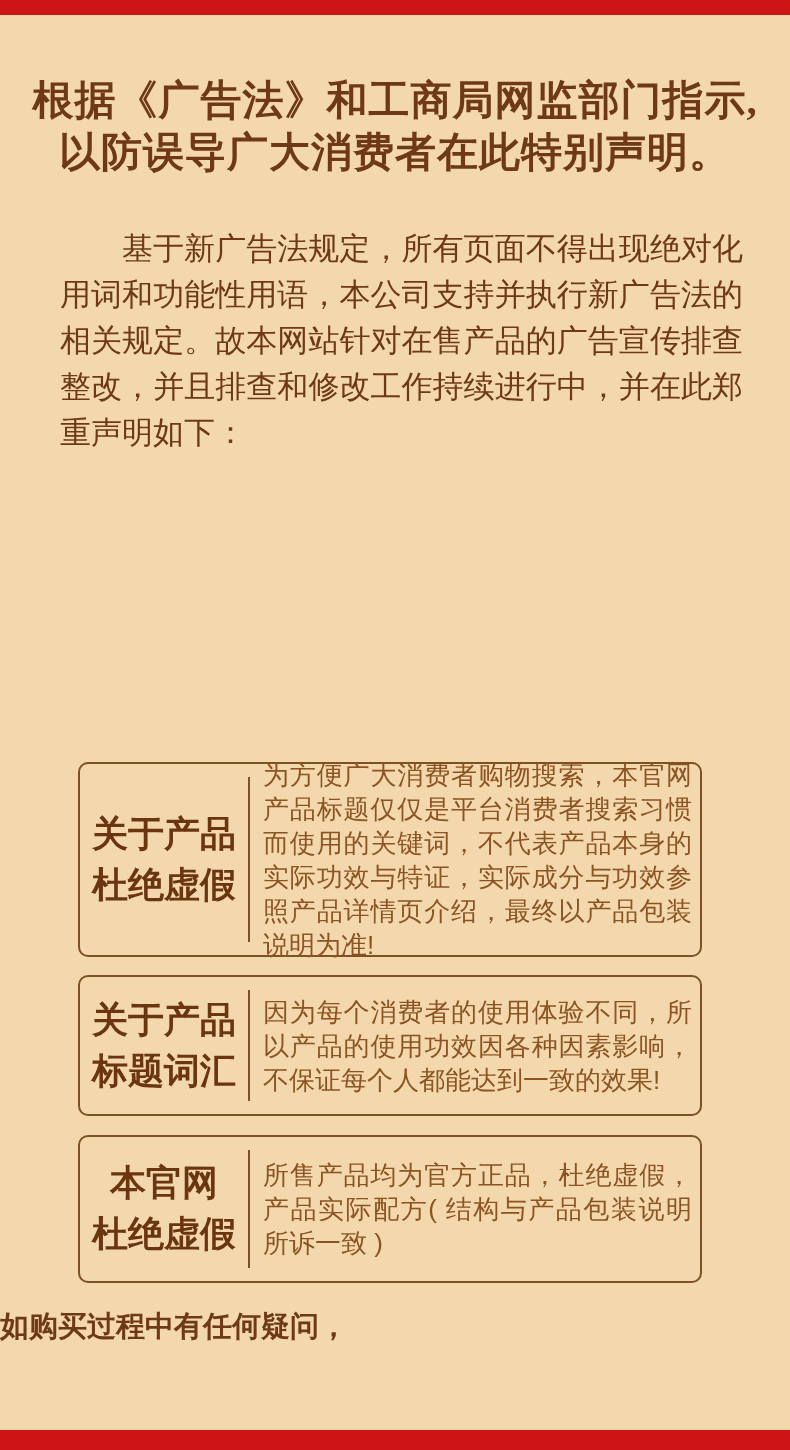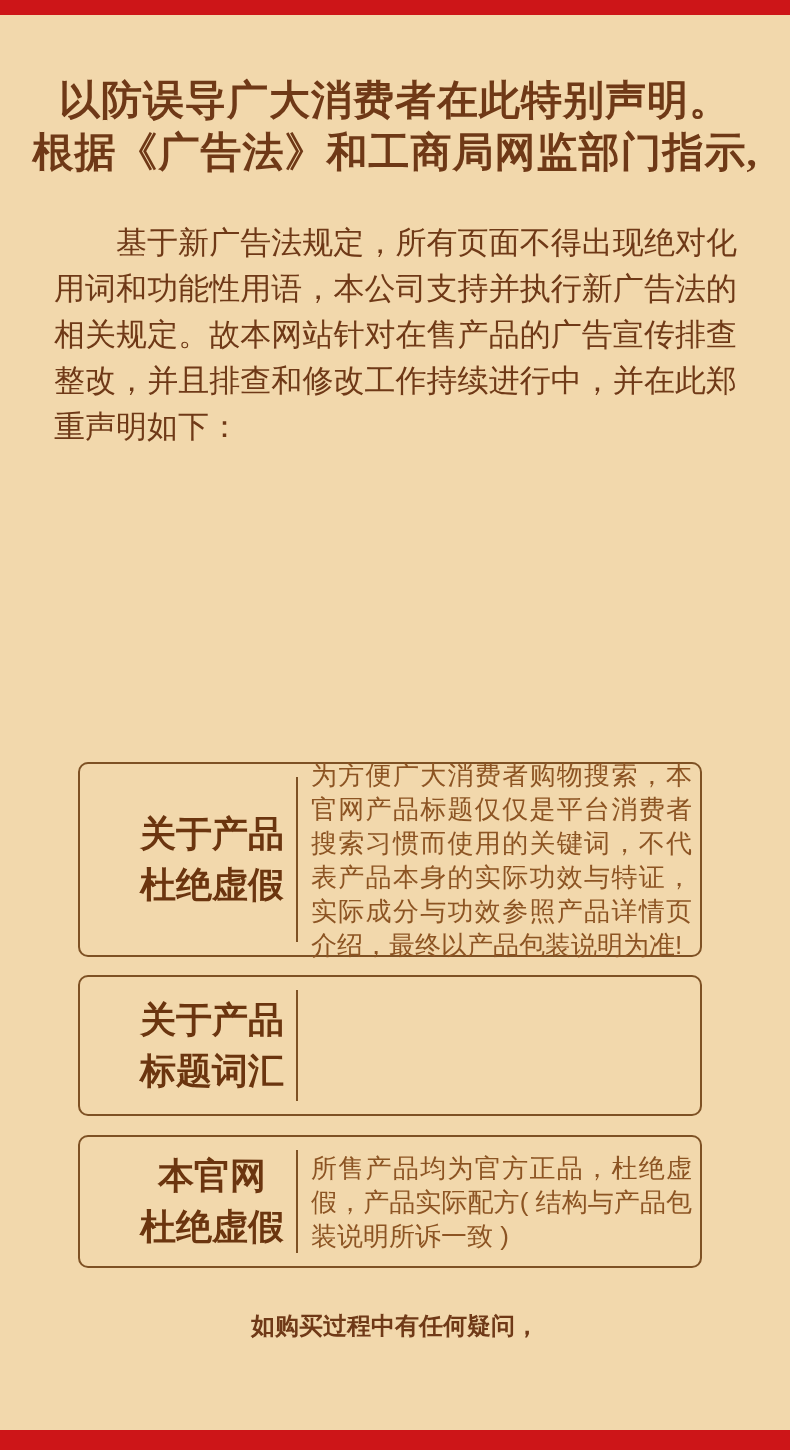--- a/index.html
+++ b/index.html
@@ -30,21 +30,21 @@
     font-weight: bold;
     line-height: 52px;
     color: var(--ink-serif, #6f3917);
     letter-spacing: 1px;
   }
 
   .para {
     position: absolute;
     left: 54px;
     width: 683px;
-    margin: 0;
+    margin: 6px;
     font-size: 31px;
     line-height: 46px;
     color: var(--ink-serif, #6f3917);
     text-align: justify;
     text-indent: 2em;
   }
   .para-1 { top: 220px; }
   .para-2 { top: 436px; }
 
   .notice-box {
@@ -53,31 +53,30 @@
     width: 624px;
     box-sizing: border-box;
     border: 2px solid var(--line-brown, #7e5124);
     border-radius: 10px;
     display: flex;
     align-items: center;
     background: transparent;
   }
   .box-1 { top: 762px; height: 195px; }
   .box-2 { top: 975px; height: 141px; }
-  .box-3 { top: 1135px; height: 133px; justify-content: flex-end; }
+  .box-3 { top: 1135px; height: 148px; justify-content: flex-end; }
 
   .box-label {
     flex: 0 0 168px;
     width: 168px;
     text-align: center;
     font-size: 36px;
     font-weight: bold;
     line-height: 51px;
     color: var(--ink-label, #6b350f);
-    margin-left: 48px;
   }
   .box-divider {
     flex: 0 0 2px;
     width: 2px;
     align-self: stretch;
     margin: 13px 0;
     background: var(--line-brown, #7e5124);
   }
   .box-text {
     flex: 1;
@@ -87,57 +86,57 @@
     line-height: 34px;
     color: var(--ink-sans, #8c5423);
     text-align: justify;
   }
 
   .footer {
     position: absolute;
     top: 1310px;
     left: 0;
     width: 790px;
-    text-align: center;
-    font-size: 24px;
+    font-size: 29px;
     font-weight: bold;
     line-height: 33px;
     color: var(--ink-serif, #6f3917);
   }
 </style>
 </head>
 <body>
 
 <div class="page">
 
   <div class="red-bar red-bar-top"></div>
 
   <header class="title">
+    <div>根据《广告法》和工商局网监部门指示,</div>
     <div>以防误导广大消费者在此特别声明。</div>
-    <div>根据《广告法》和工商局网监部门指示,</div>
   </header>
 
   <p class="para para-1">基于新广告法规定，所有页面不得出现绝对化用词和功能性用语，本公司支持并执行新广告法的相关规定。故本网站针对在售产品的广告宣传排查整改，并且排查和修改工作持续进行中，并在此郑重声明如下：</p>
 
 
   <section class="notice-box box-1">
     <div class="box-label">
       <div>关于产品</div>
       <div>杜绝虚假</div>
     </div>
     <div class="box-divider"></div>
     <div class="box-text">为方便广大消费者购物搜索，本官网产品标题仅仅是平台消费者搜索习惯而使用的关键词，不代表产品本身的实际功效与特证，实际成分与功效参照产品详情页介绍，最终以产品包装说明为准!</div>
   </section>
 
   <section class="notice-box box-2">
     <div class="box-label">
       <div>关于产品</div>
       <div>标题词汇</div>
     </div>
     <div class="box-divider"></div>
+    <div class="box-text">因为每个消费者的使用体验不同，所以产品的使用功效因各种因素影响，不保证每个人都能达到一致的效果!</div>
   </section>
 
   <section class="notice-box box-3">
     <div class="box-label">
       <div>本官网</div>
       <div>杜绝虚假</div>
     </div>
     <div class="box-divider"></div>
     <div class="box-text">所售产品均为官方正品，杜绝虚假，产品实际配方( 结构与产品包装说明所诉一致 )</div>
   </section>

